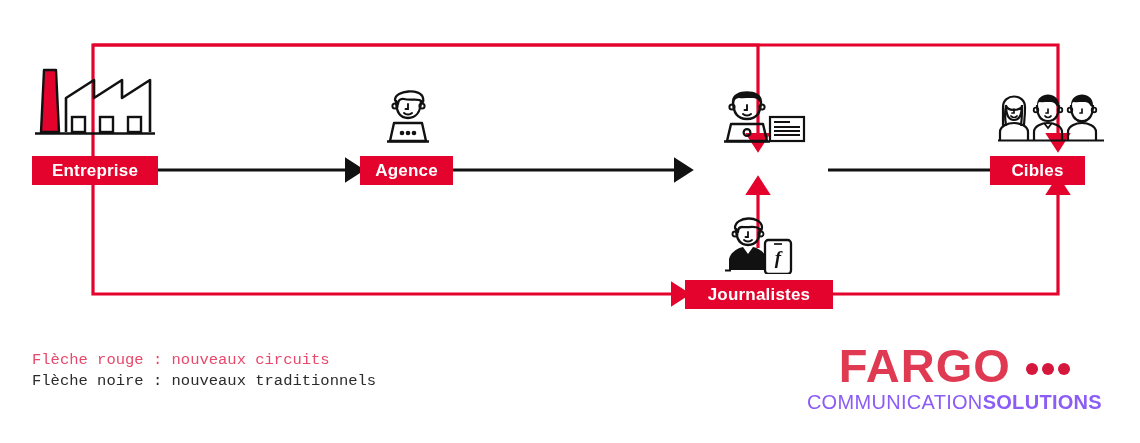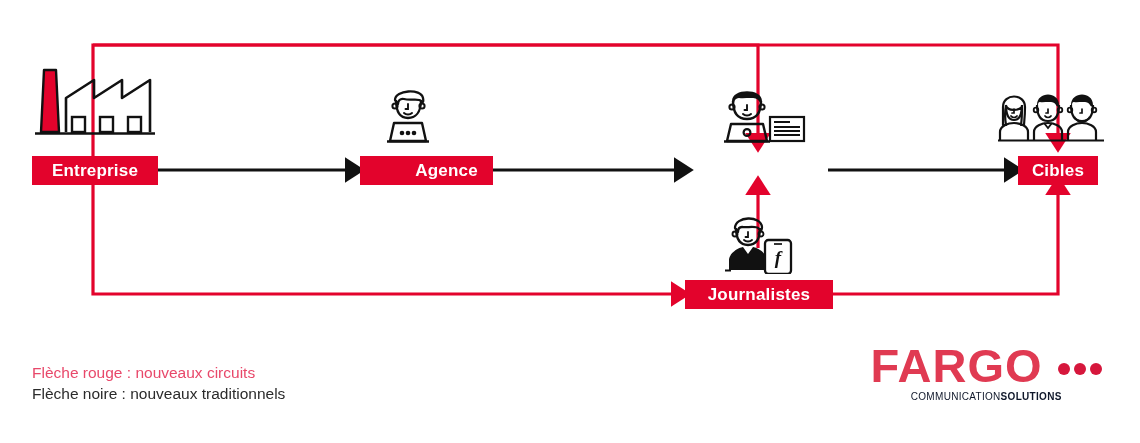--- a/index.html
+++ b/index.html
@@ -43,21 +43,21 @@
     font-size:47px;font-weight:bold;color:#E03A52;
     letter-spacing:1px;line-height:47px;display:inline-block;
     vertical-align:middle;
   }
   #logo .dots{display:inline-block;vertical-align:middle;margin-left:7px;}
   #logo .dots i{
     display:inline-block;width:12px;height:12px;border-radius:50%;
     background:#D6173C;margin-left:4px;vertical-align:bottom;
   }
   #logo .tag{
-    font-size:10px;font-weight:normal;color:#0f172a;letter-spacing:.3px;
+    font-size:20px;font-weight:normal;color:#8b5cf6;letter-spacing:.3px;
     margin-top:2px;
   }
   #logo .tag b{font-weight:bold;}
 </style>
 </head>
 <body>
 
 <div id="stage">
 
   <svg id="wires" viewBox="0 0 1140 443">
@@ -215,34 +215,34 @@
       <text x="53" y="52" font-family="'Liberation Serif', serif" font-style="italic" font-size="19" font-weight="bold" fill="#111" text-anchor="middle">f</text>
 
       <line x1="0" y1="58.5" x2="6" y2="58.5" stroke="#111" stroke-width="2"></line>
     </svg>
   </div>
 
   <div class="chip" style="left:32px;top:156px;width:126px;">
     <span>Entreprise</span>
   </div>
 
-  <div class="chip" style="left:360px;top:156px;width:93px;padding-left:40px;">
+  <div class="chip" style="left:360px;top:156px;width:93px;">
     <span>Agence</span>
   </div>
 
 
-  <div class="chip" style="left:1018px;top:156px;width:80px;">
+  <div class="chip" style="left:990px;top:156px;width:95px;">
     <span>Cibles</span>
   </div>
 
   <div class="chip" style="left:685px;top:280px;width:148px;">
     <span>Journalistes</span>
   </div>
 
-  <div class="legend" style="left:32px;top:362px;">
+  <div class="legend" style="left:32px;top:350px;font-family:Liberation Mono, monospace;">
     <div class="legend-red">Flèche rouge : nouveaux circuits</div>
     <div class="legend-black">Flèche noire : nouveaux traditionnels</div>
   </div>
 
   <div id="logo" style="right:38px;top:342px;">
     <div>
       <span class="word">FARGO</span>
       <span class="dots"><i></i><i></i><i></i></span>
     </div>
     <div class="tag"><span>COMMUNICATION</span><b>SOLUTIONS</b></div>

